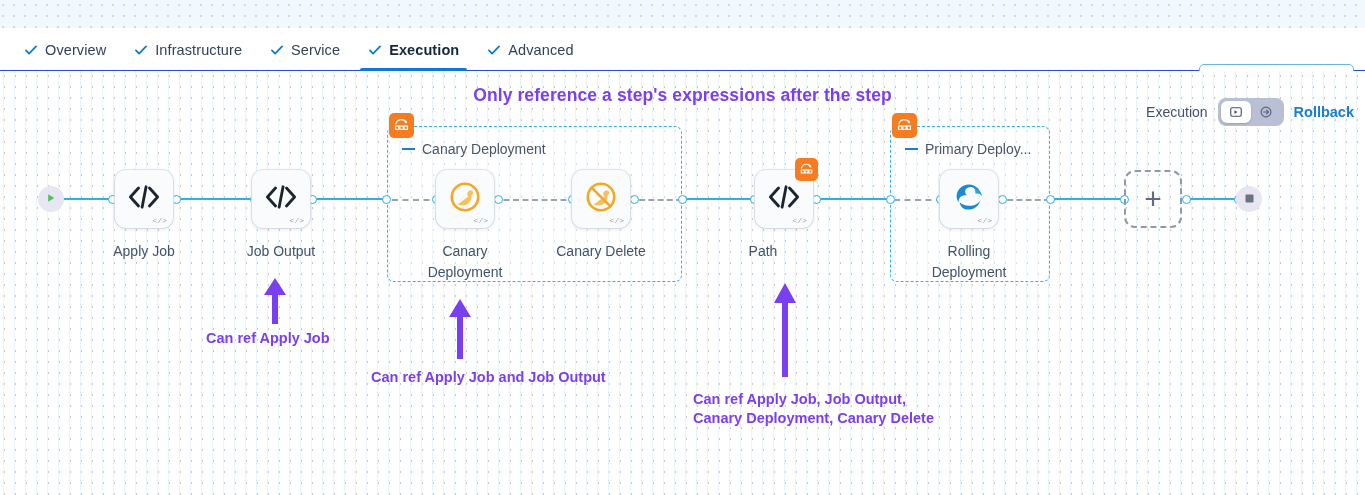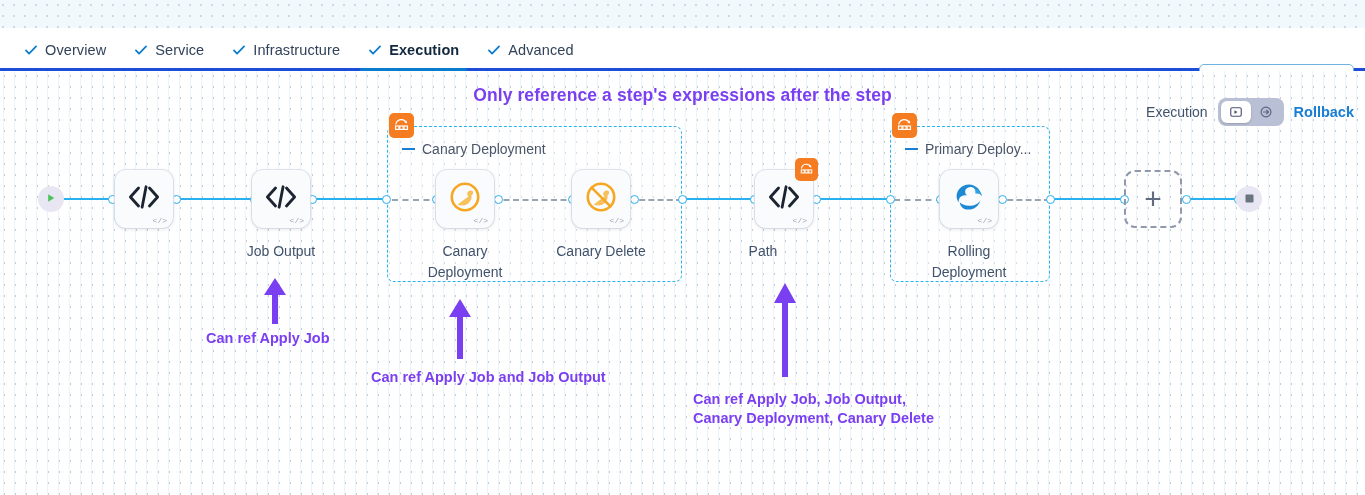--- a/index.html
+++ b/index.html
@@ -29,21 +29,21 @@
     background-size: 11px 11px;
     background-position: 2px 4px;
   }
 
   
   .tabbar {
     position: absolute;
     left: 0; top: 28px;
     width: 1365px; height: 43px;
     background: #ffffff;
-    border-bottom: 3px solid #1d4ed8;
+    border-bottom: 1px solid #1d4ed8;
   }
   .tabs {
     position: absolute;
     left: 10px; top: 0;
     height: 43px;
     display: flex;
     align-items: center;
   }
   .tab {
     display: flex;
@@ -298,30 +298,30 @@
         </span>
         <span class="tlabel">Overview</span>
       </div>
 
       <div class="tab">
         <span class="chk">
           <svg width="14" height="14" viewBox="0 0 16 16">
               <path d="M2.2 8.4l3.6 3.8L13.8 3.9" fill="none" stroke="#0b7ccd" stroke-width="2" stroke-linecap="round" stroke-linejoin="round"></path>
             </svg>
         </span>
-        <span class="tlabel">Service</span>
+        <span class="tlabel">Infrastructure</span>
       </div>
 
       <div class="tab">
         <span class="chk">
           <svg width="14" height="14" viewBox="0 0 16 16">
               <path d="M2.2 8.4l3.6 3.8L13.8 3.9" fill="none" stroke="#0b7ccd" stroke-width="2" stroke-linecap="round" stroke-linejoin="round"></path>
             </svg>
         </span>
-        <span class="tlabel">Infrastructure</span>
+        <span class="tlabel">Service</span>
       </div>
 
       <div class="tab active">
         <span class="chk">
           <svg width="14" height="14" viewBox="0 0 16 16">
               <path d="M2.2 8.4l3.6 3.8L13.8 3.9" fill="none" stroke="#0b7ccd" stroke-width="2" stroke-linecap="round" stroke-linejoin="round"></path>
             </svg>
         </span>
         <span class="tlabel">Execution</span>
       </div>
@@ -462,20 +462,21 @@
     <div class="node" style="left:115px; top:170px;">
       <span>
         <svg width="34" height="26" viewBox="0 0 36 26">
           <path d="M12.2 3.5L3.6 13l8.6 9.5" fill="none" stroke="#1b2430" stroke-width="3" stroke-linecap="round" stroke-linejoin="round"></path>
           <path d="M23.8 3.5L32.4 13l-8.6 9.5" fill="none" stroke="#1b2430" stroke-width="3" stroke-linecap="round" stroke-linejoin="round"></path>
           <path d="M20.2 2.2L16.0 23.8" fill="none" stroke="#1b2430" stroke-width="3" stroke-linecap="round"></path>
         </svg>
       </span>
       <span class="expr">&lt;/&gt;</span>
     </div>
+    <div class="nlabel" style="left:69px; top:241px;">Apply Job</div>
 
     <div class="node" style="left:252px; top:170px;">
       <span>
         <svg width="34" height="26" viewBox="0 0 36 26">
           <path d="M12.2 3.5L3.6 13l8.6 9.5" fill="none" stroke="#1b2430" stroke-width="3" stroke-linecap="round" stroke-linejoin="round"></path>
           <path d="M23.8 3.5L32.4 13l-8.6 9.5" fill="none" stroke="#1b2430" stroke-width="3" stroke-linecap="round" stroke-linejoin="round"></path>
           <path d="M20.2 2.2L16.0 23.8" fill="none" stroke="#1b2430" stroke-width="3" stroke-linecap="round"></path>
         </svg>
       </span>
       <span class="expr">&lt;/&gt;</span>

